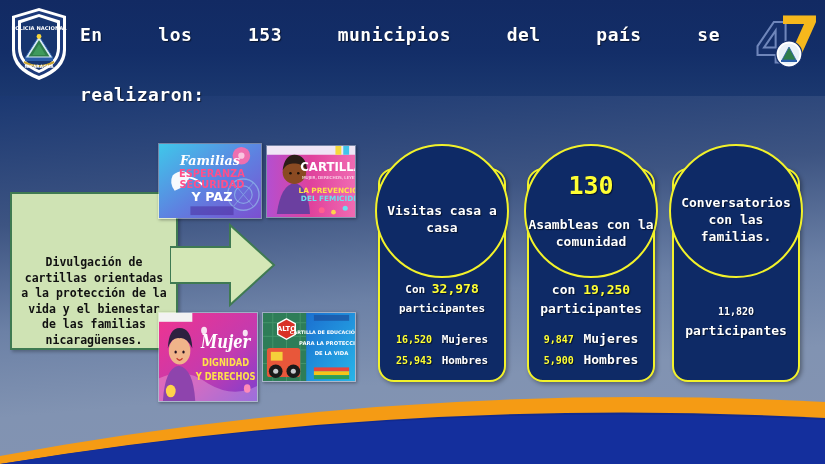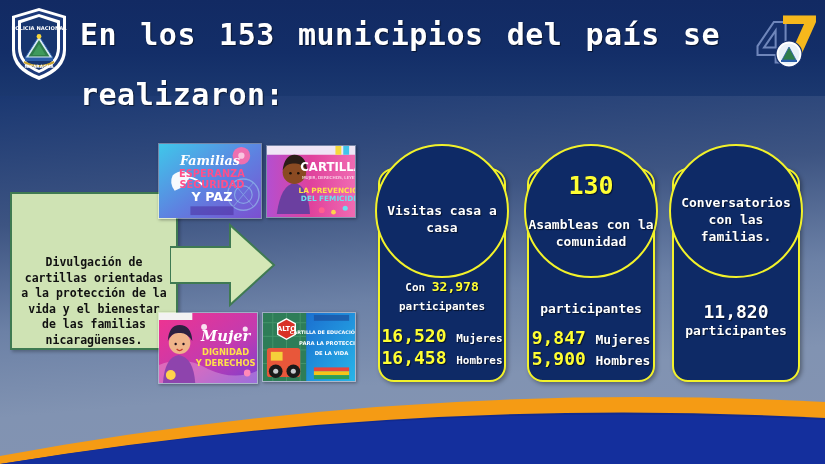--- a/index.html
+++ b/index.html
@@ -11,21 +11,21 @@
   }
   .slide{position:relative;width:825px;height:464px;overflow:hidden;
     background:linear-gradient(175deg,#16306b 0%,#1b3872 18%,#3d5482 42%,#6c81a6 62%,#8193b2 78%,#8493b1 100%);}
 
   
   .header-band{position:absolute;left:0;top:0;width:825px;height:96px;
     background:linear-gradient(180deg,#122a63 0%,#132e68 55%,#1b386f 100%);}
   .badge{position:absolute;left:8px;top:6px;width:62px;height:76px;}
   .badge svg{display:block;}
   .header-title{position:absolute;left:80px;top:20px;width:640px;
-    color:#ffffff;font-weight:bold;font-size:30px;line-height:30px;
+    color:#ffffff;font-weight:bold;font-size:18px;line-height:30px;
     letter-spacing:0.5px;text-align:justify;
     text-shadow:1px 1px 1px rgba(0,0,0,.55);}
   .header-title span.l1{display:block;text-align:justify;}
   .header-title span.l1:after{content:"";display:inline-block;width:100%;}
   .header-title span.l2{display:block;}
   .logo47{position:absolute;right:2px;top:4px;width:80px;height:76px;}
 
   
   .callout{position:absolute;left:10px;top:192px;width:168px;height:158px;
     background:#cfe3b4;border:2px solid #3f7a52;box-sizing:border-box;
@@ -35,21 +35,21 @@
     font-size:11.5px;line-height:15.5px;text-align:center;}
 
   
   .arrow{position:absolute;left:170px;top:219px;width:106px;height:92px;}
 
   
   .thumb{position:absolute;box-sizing:border-box;border:1px solid rgba(255,255,255,.35);
     box-shadow:1px 1px 3px rgba(0,0,0,.35);overflow:hidden;}
   #thumb-familias{left:158px;top:143px;width:104px;height:76px;}
   #thumb-cartilla{left:266px;top:145px;width:90px;height:73px;}
-  #thumb-mujer  {left:158px;top:312px;width:100px;height:72px;}
+  #thumb-mujer  {left:158px;top:312px;width:100px;height:90px;}
   #thumb-transito{left:262px;top:312px;width:94px;height:70px;}
   .thumb svg{display:block;width:100%;height:100%;}
 
   
   .card{position:absolute;top:168px;width:128px;height:214px;
     background:#0e2a66;border:2px solid #f2f22a;border-radius:16px;
     box-sizing:border-box;box-shadow:2px 2px 4px rgba(0,0,0,.35);}
   #card-visitas{left:378px;}
   #card-asambleas{left:527px;}
   #card-conversatorios{left:672px;}
@@ -60,21 +60,21 @@
   .big-num{color:#ffff33;font-weight:bold;font-size:25px;line-height:28px;
     text-shadow:1px 1px 1px rgba(0,0,0,.6);}
   .circle-label{color:#ffffff;font-weight:bold;font-size:13px;line-height:17px;
     text-align:center;text-shadow:1px 1px 1px rgba(0,0,0,.6);margin-top:16px;}
   .card-body{position:absolute;left:0;right:0;bottom:10px;text-align:center;}
   .line{color:#ffffff;font-weight:bold;line-height:19px;
     text-shadow:1px 1px 1px rgba(0,0,0,.6);white-space:nowrap;}
   .line .y{color:#ffff33;}
   .sz-sm{font-size:11px;}
   .sz-md{font-size:13px;}
-  .sz-lg{font-size:18px;}
+  .sz-lg{font-size:10px;}
   .gap{height:10px;}
 
   
   .bottom{position:absolute;left:0;bottom:0;width:825px;height:80px;}
 </style>
 </head>
 <body>
 
 <div class="slide">
 
@@ -247,32 +247,36 @@
         <span>Con</span>
         <span class="y sz-md">32,978</span>
       </div>
       <div class="line sz-sm">participantes</div>
       <div class="gap"></div>
       <div class="line">
         <span class="y sz-lg">16,520</span>
         <span class="sz-sm">Mujeres</span>
       </div>
       <div class="line">
-        <span class="y sz-lg">16,458</span>
+        <span class="y sz-lg">25,943</span>
         <span class="sz-sm">Hombres</span>
       </div>
     </div>
   </div>
 
   <div class="card" id="card-asambleas">
     <div class="card-circle">
       <div class="big-num">130</div>
       <div class="circle-label">Asambleas con la comunidad</div>
     </div>
     <div class="card-body">
+      <div class="line sz-md">
+        <span>con</span>
+        <span class="y">19,250</span>
+      </div>
       <div class="line sz-md">participantes</div>
       <div class="gap"></div>
       <div class="line">
         <span class="y sz-lg">9,847</span>
         <span class="sz-md">Mujeres</span>
       </div>
       <div class="line">
         <span class="y sz-lg">5,900</span>
         <span class="sz-md">Hombres</span>
       </div>

